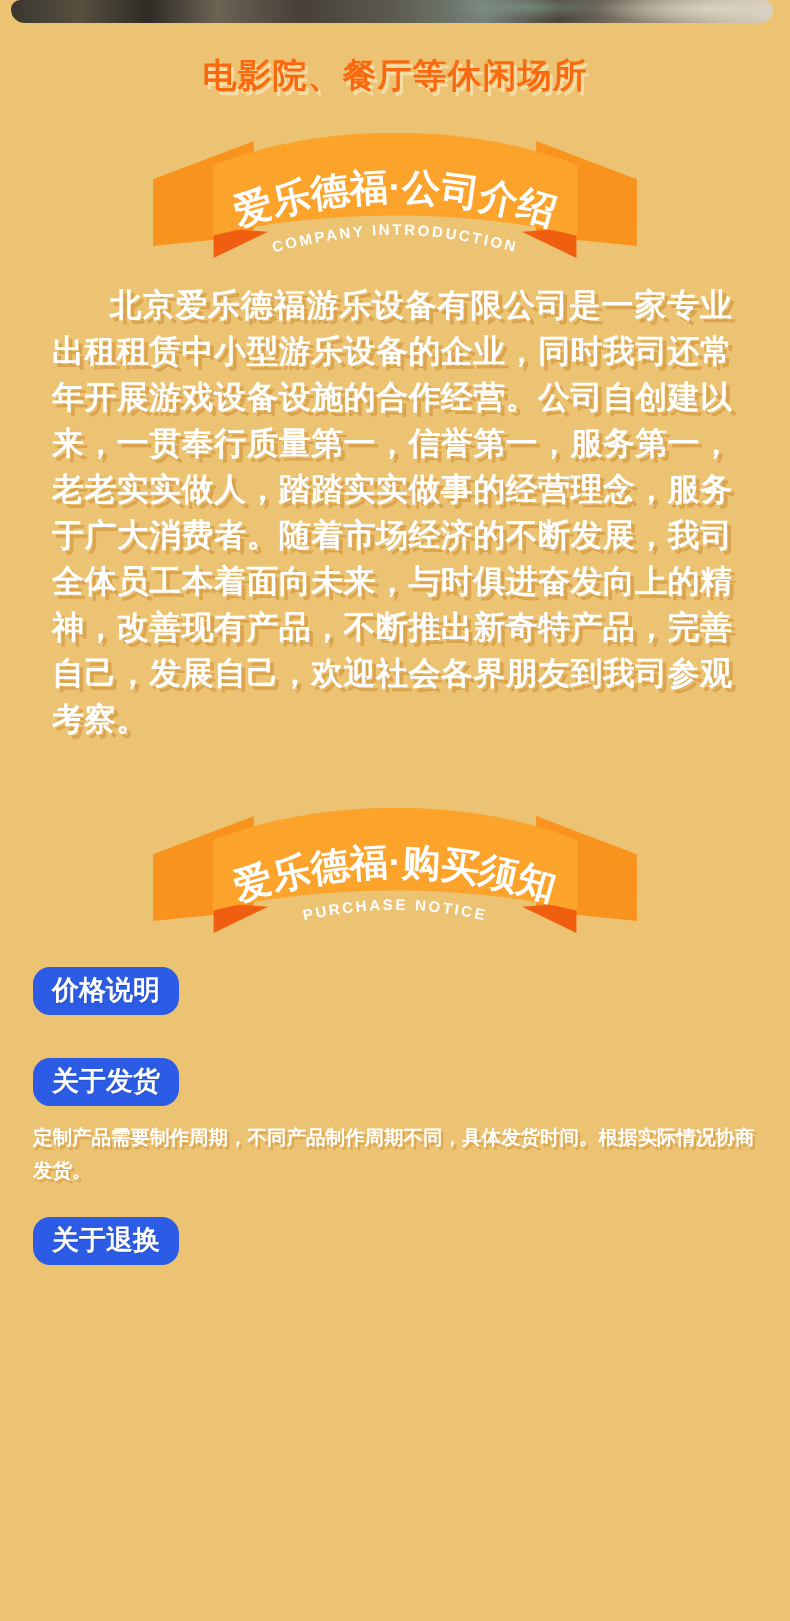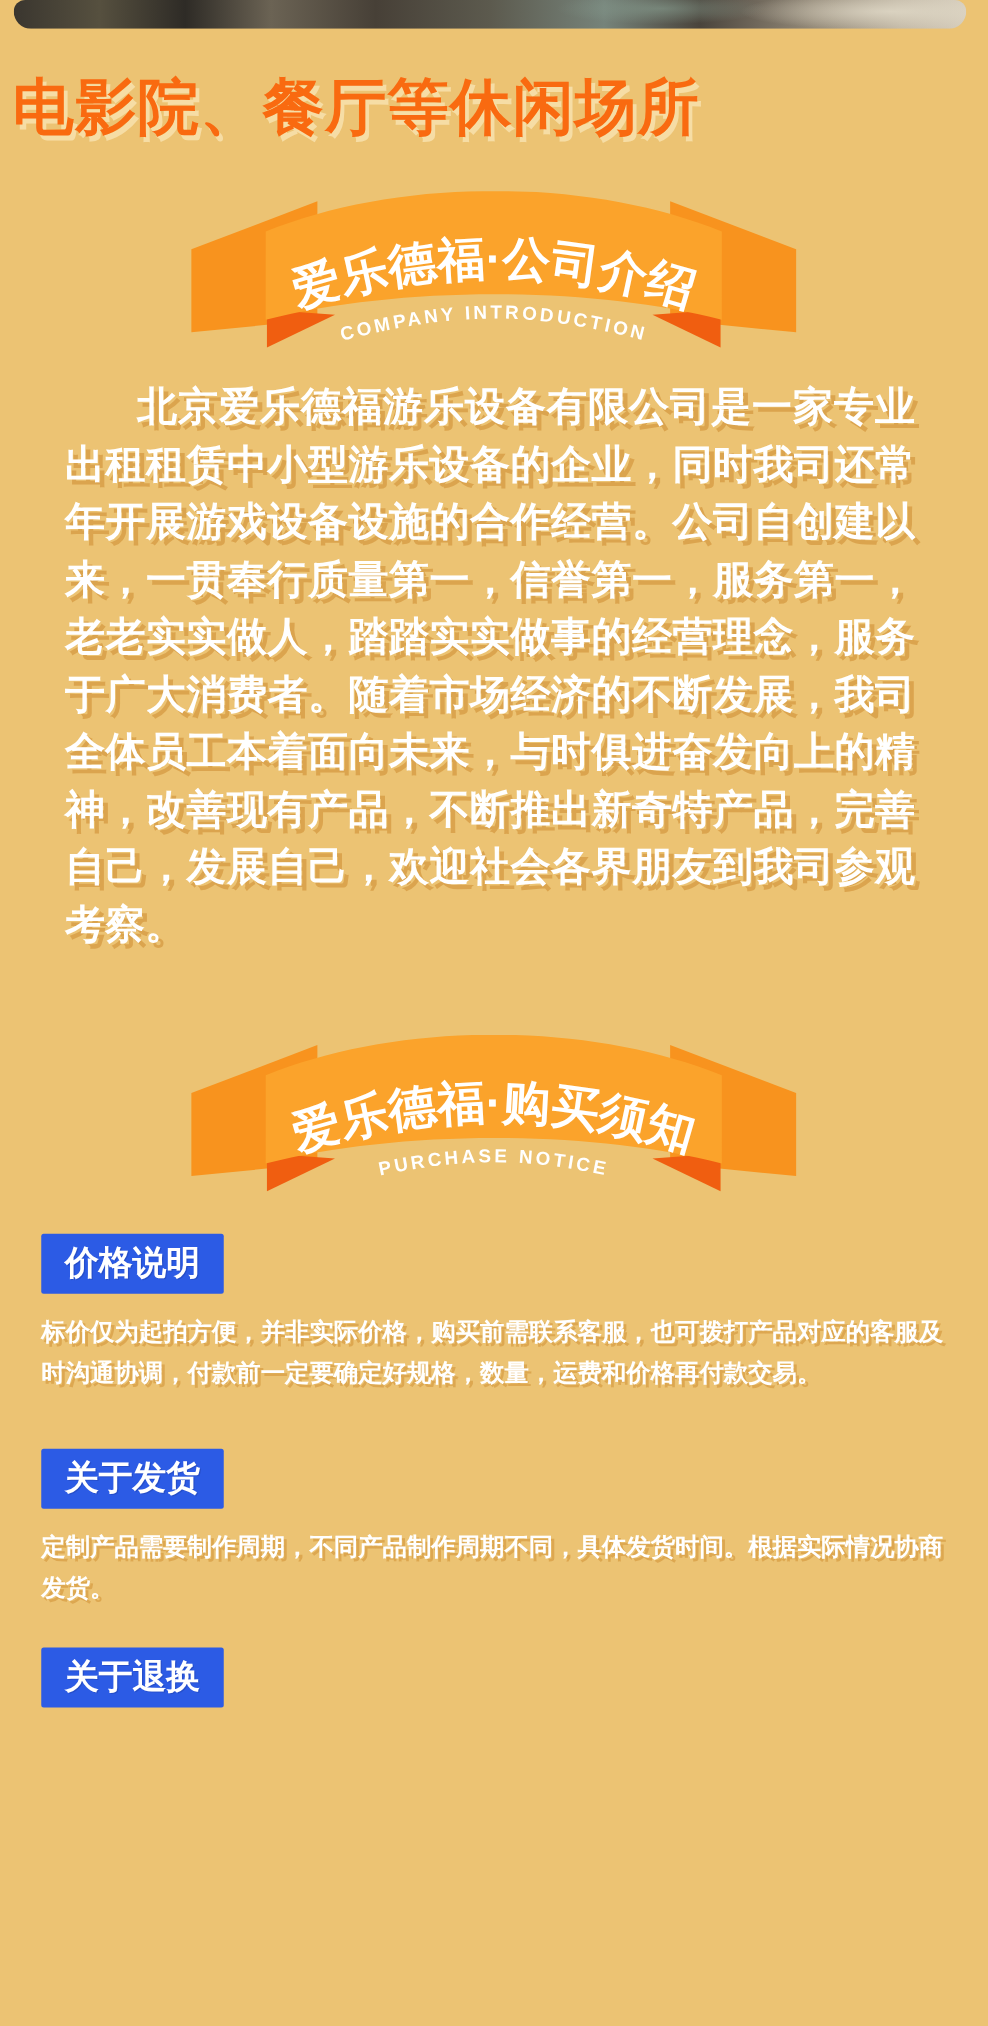--- a/index.html
+++ b/index.html
@@ -15,22 +15,22 @@
     margin:0 17px 0 11px;
     border-radius:12px 12px 18px 18px;
     background:
       radial-gradient(ellipse 120px 18px at 68% 30%, rgba(140,165,150,.55), rgba(0,0,0,0) 70%),
       radial-gradient(ellipse 160px 20px at 92% 40%, rgba(225,218,200,.8), rgba(0,0,0,0) 75%),
       linear-gradient(90deg,#3a362f 0%,#56503f 9%,#2e2b26 18%,#6b6354 27%,#474037 38%,
         #5c5a4e 50%,#76837a 62%,#4a443c 72%,#958b7a 84%,#c2b8a6 93%,#d6cdbc 100%);
   }
   .page-title{
     margin:30px 10px 0;
-    text-align:left;
-    font-size:49px;
+    text-align:center;
+    font-size:34px;
     font-weight:bold;
     color:#F96A10;
     letter-spacing:1px;
     text-shadow:3px 4px 0 rgba(255,243,205,.55);
   }
   .ribbon{display:block;margin:34px auto 0;width:486px;height:127px;}
   .ribbon.second{margin-top:66px;}
   .ribbon-cn{font-size:38px;font-weight:bold;fill:#ffffff;}
   .ribbon-en{font-size:15px;font-weight:bold;fill:#ffffff;letter-spacing:2.5px;}
   .intro-text{
@@ -48,21 +48,21 @@
   .notice-section:nth-child(1){margin-top:32px;}
   .notice-section:nth-child(3){margin-top:30px;}
   .notice-section:nth-child(4){margin-top:55px;}
   .notice-badge{
     display:inline-block;
     background:#2C5BE5;
     color:#ffffff;
     font-size:27px;
     font-weight:bold;
     padding:5px 19px 7px;
-    border-radius:2px;
+    border-radius:17px;
     text-shadow:1px 1px 0 rgba(30,60,160,.4);
   }
   .notice-text{
     margin:15px 0 0;
     font-size:19.5px;
     line-height:33px;
     font-weight:bold;
     color:#ffffff;
     text-shadow:2.5px 2.5px 0 rgba(205,140,45,.5);
   }
@@ -97,21 +97,20 @@
   <path id="rB-cn" d="M85,92 C190,58 290,58 395,92" fill="none"></path>
   <path id="rB-en" d="M118,119 C213,95 267,95 362,119" fill="none"></path>
   <text class="ribbon-cn" text-anchor="middle"><textPath href="#rB-cn" startOffset="50%">爱乐德福·购买须知</textPath></text>
   <text class="ribbon-en" text-anchor="middle"><textPath href="#rB-en" startOffset="50%">PURCHASE NOTICE</textPath></text>
 </svg>
 
 <div class="notices">
 
   <div class="notice-section">
     <span class="notice-badge">价格说明</span>
-    <p class="notice-text">标价仅为起拍方便，并非实际价格，购买前需联系客服，也可拨打产品对应的客服及时沟通协调，付款前一定要确定好规格，数量，运费和价格再付款交易。</p>
   </div>
 
   <div class="notice-section">
     <span class="notice-badge">关于发货</span>
     <p class="notice-text">定制产品需要制作周期，不同产品制作周期不同，具体发货时间。根据实际情况协商发货。</p>
   </div>
 
 
   <div class="notice-section">
     <span class="notice-badge">关于退换</span>

